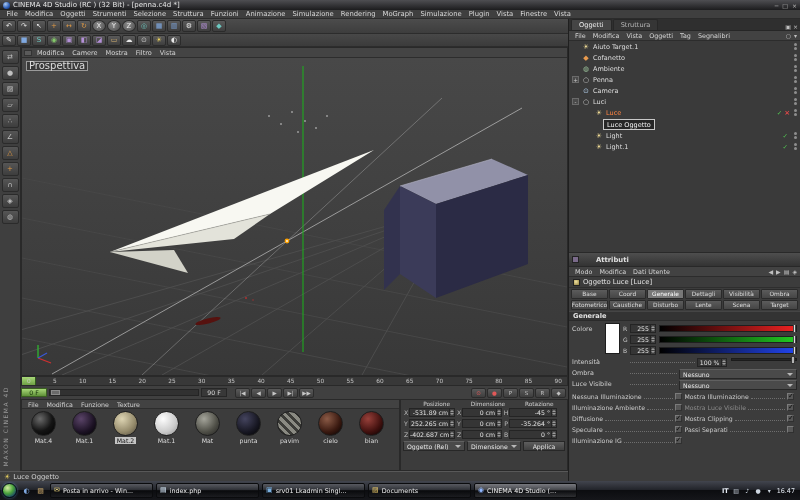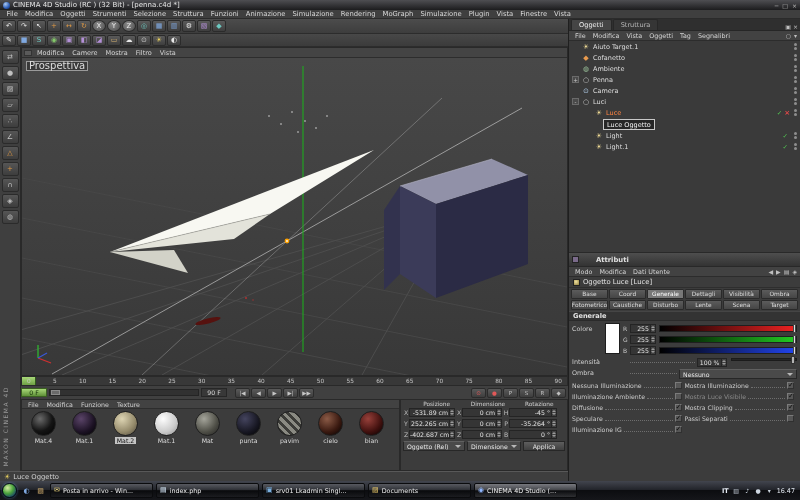--- a/index.html
+++ b/index.html
@@ -875,20 +875,28 @@
     </div>
     <div>
         <div class="frow">
         <span class="alabel flabel">Ombra</span>
         <span class="leadfill"></span>
         <span class="dd adrop">
             <span>Nessuno</span>
             <i class="dda"></i>
           </span>
       </div>
+        <div class="frow">
+        <span class="alabel flabel">Luce Visibile</span>
+        <span class="leadfill"></span>
+        <span class="dd adrop">
+            <span>Nessuno</span>
+            <i class="dda"></i>
+          </span>
+      </div>
       </div>
     <div>
         <div class="chkrow">
         <span class="half">
           <span class="clab">Nessuna Illuminazione</span>
           <span class="leadfill"></span>
           <span class="cbx" data-on="false"></span>
         </span>
         <span class="half">
           <span class="clab">Mostra Illuminazione</span>

